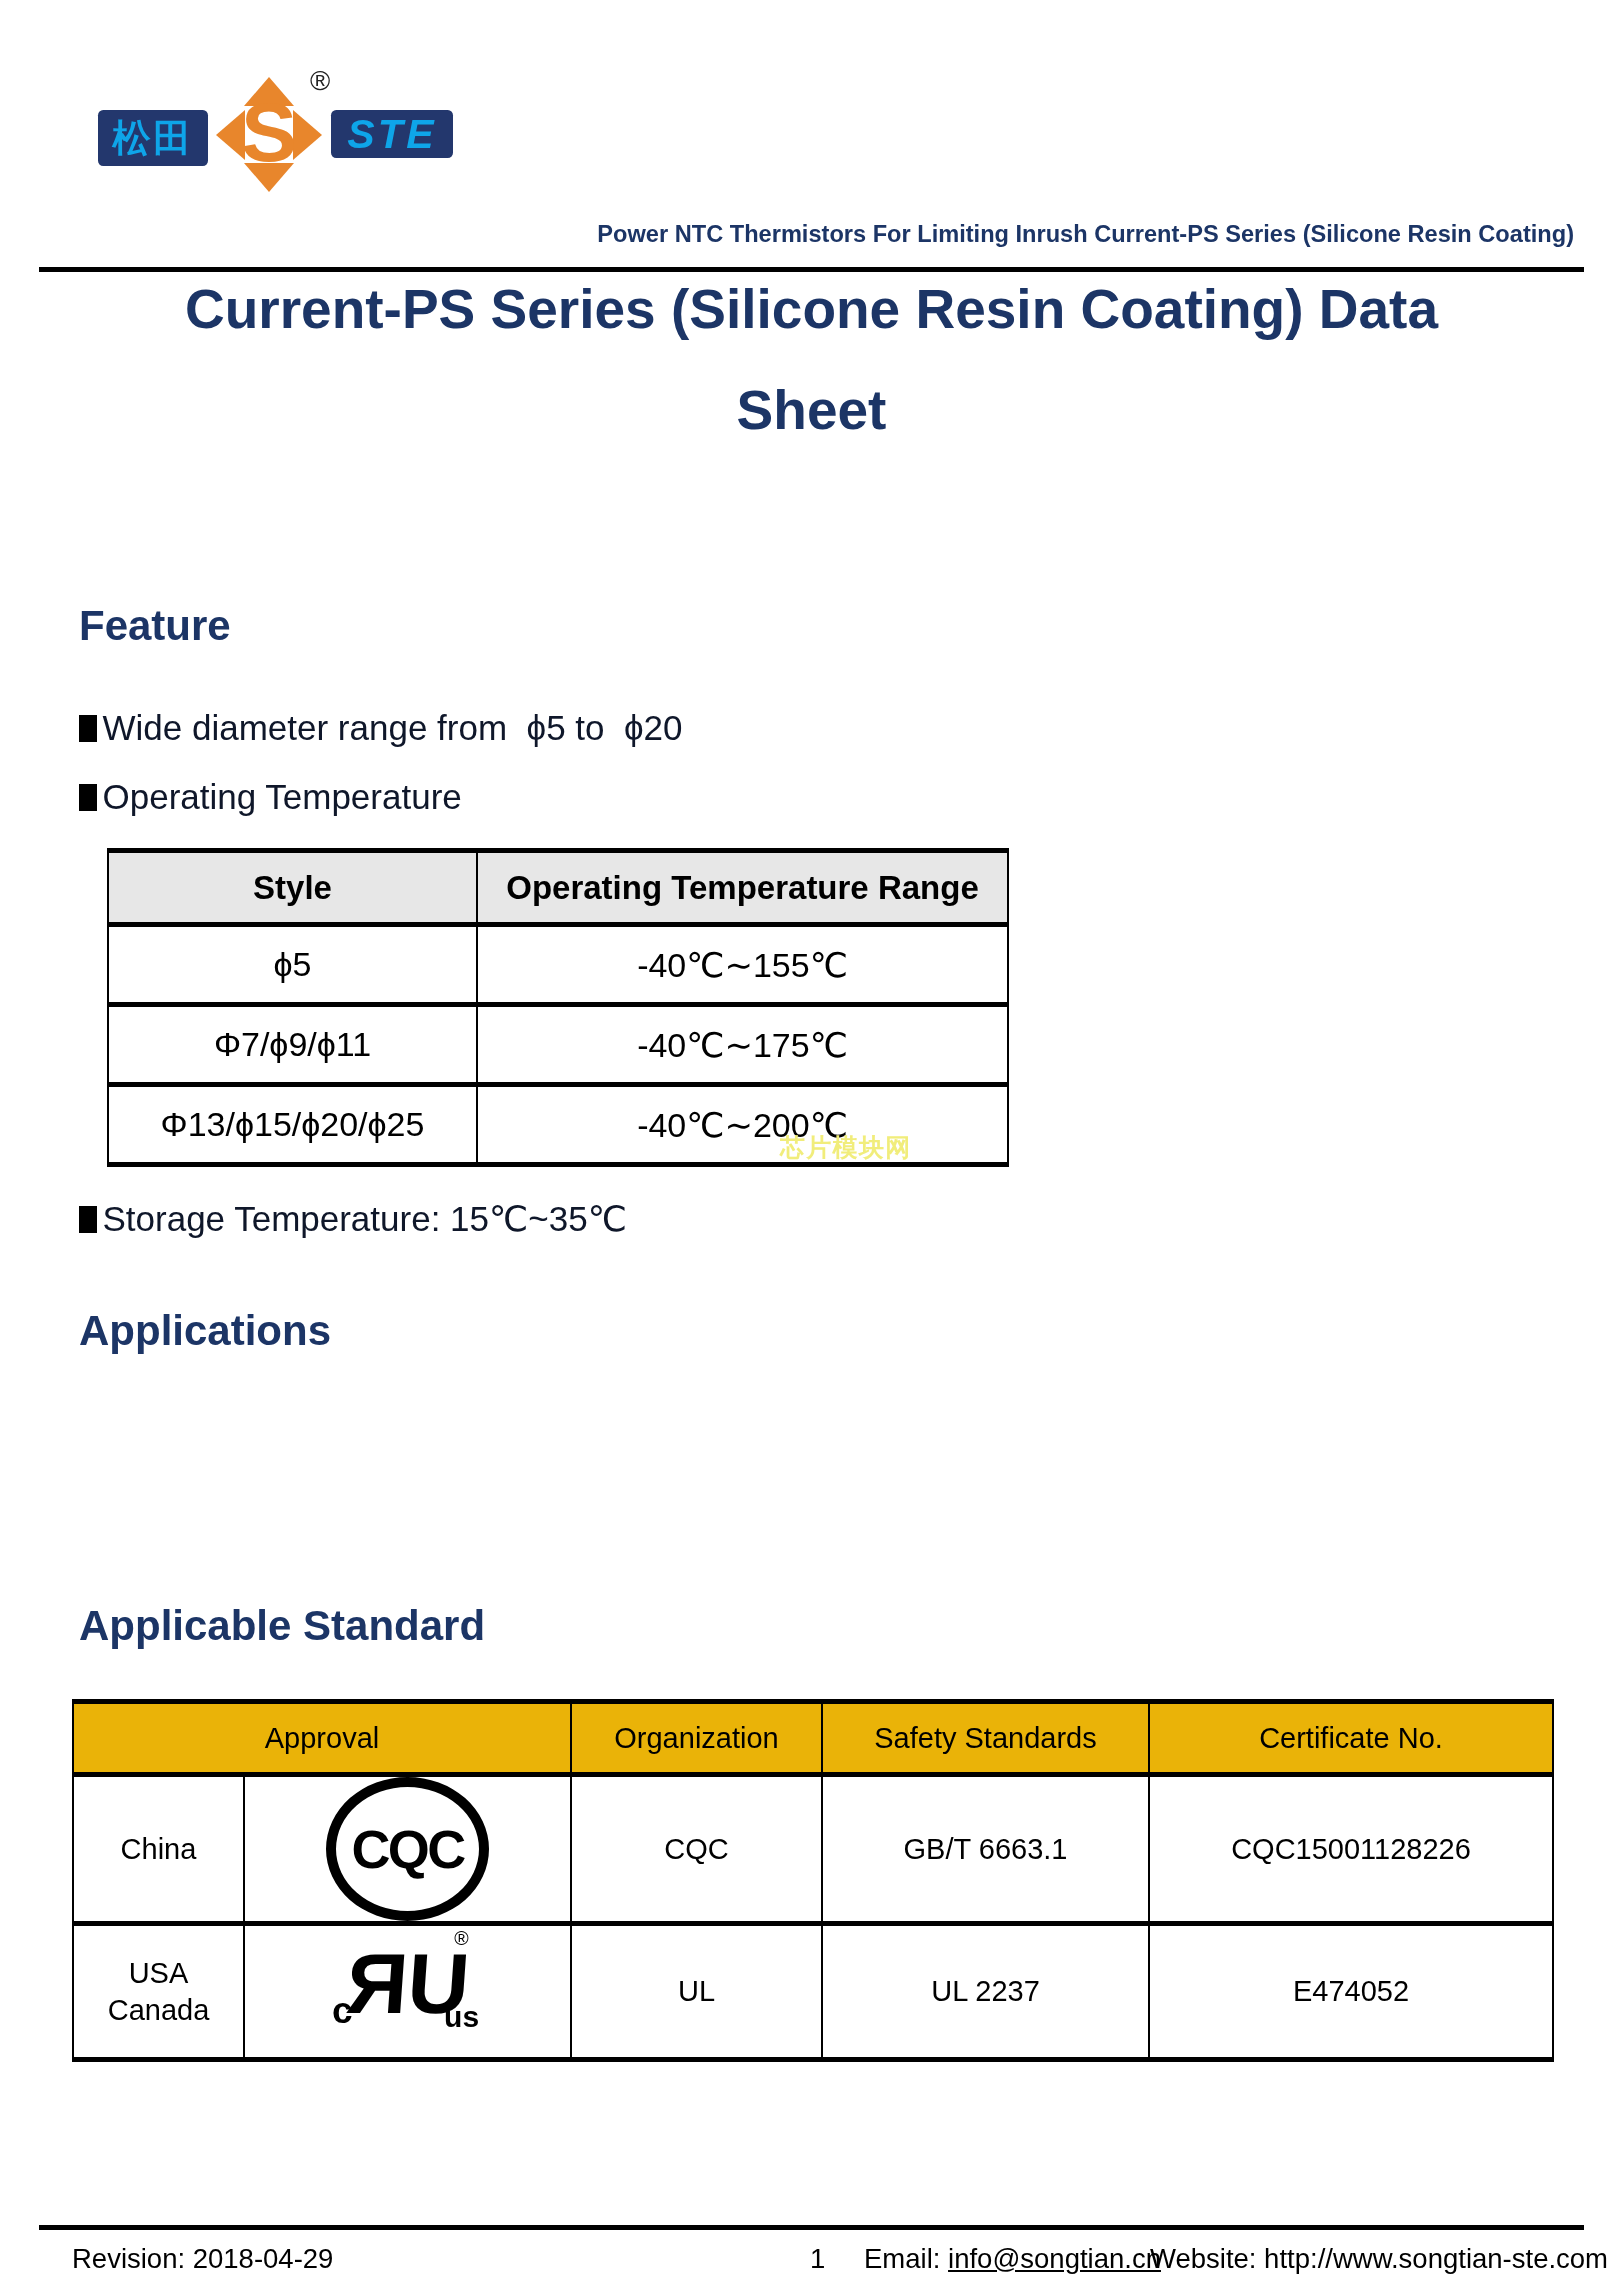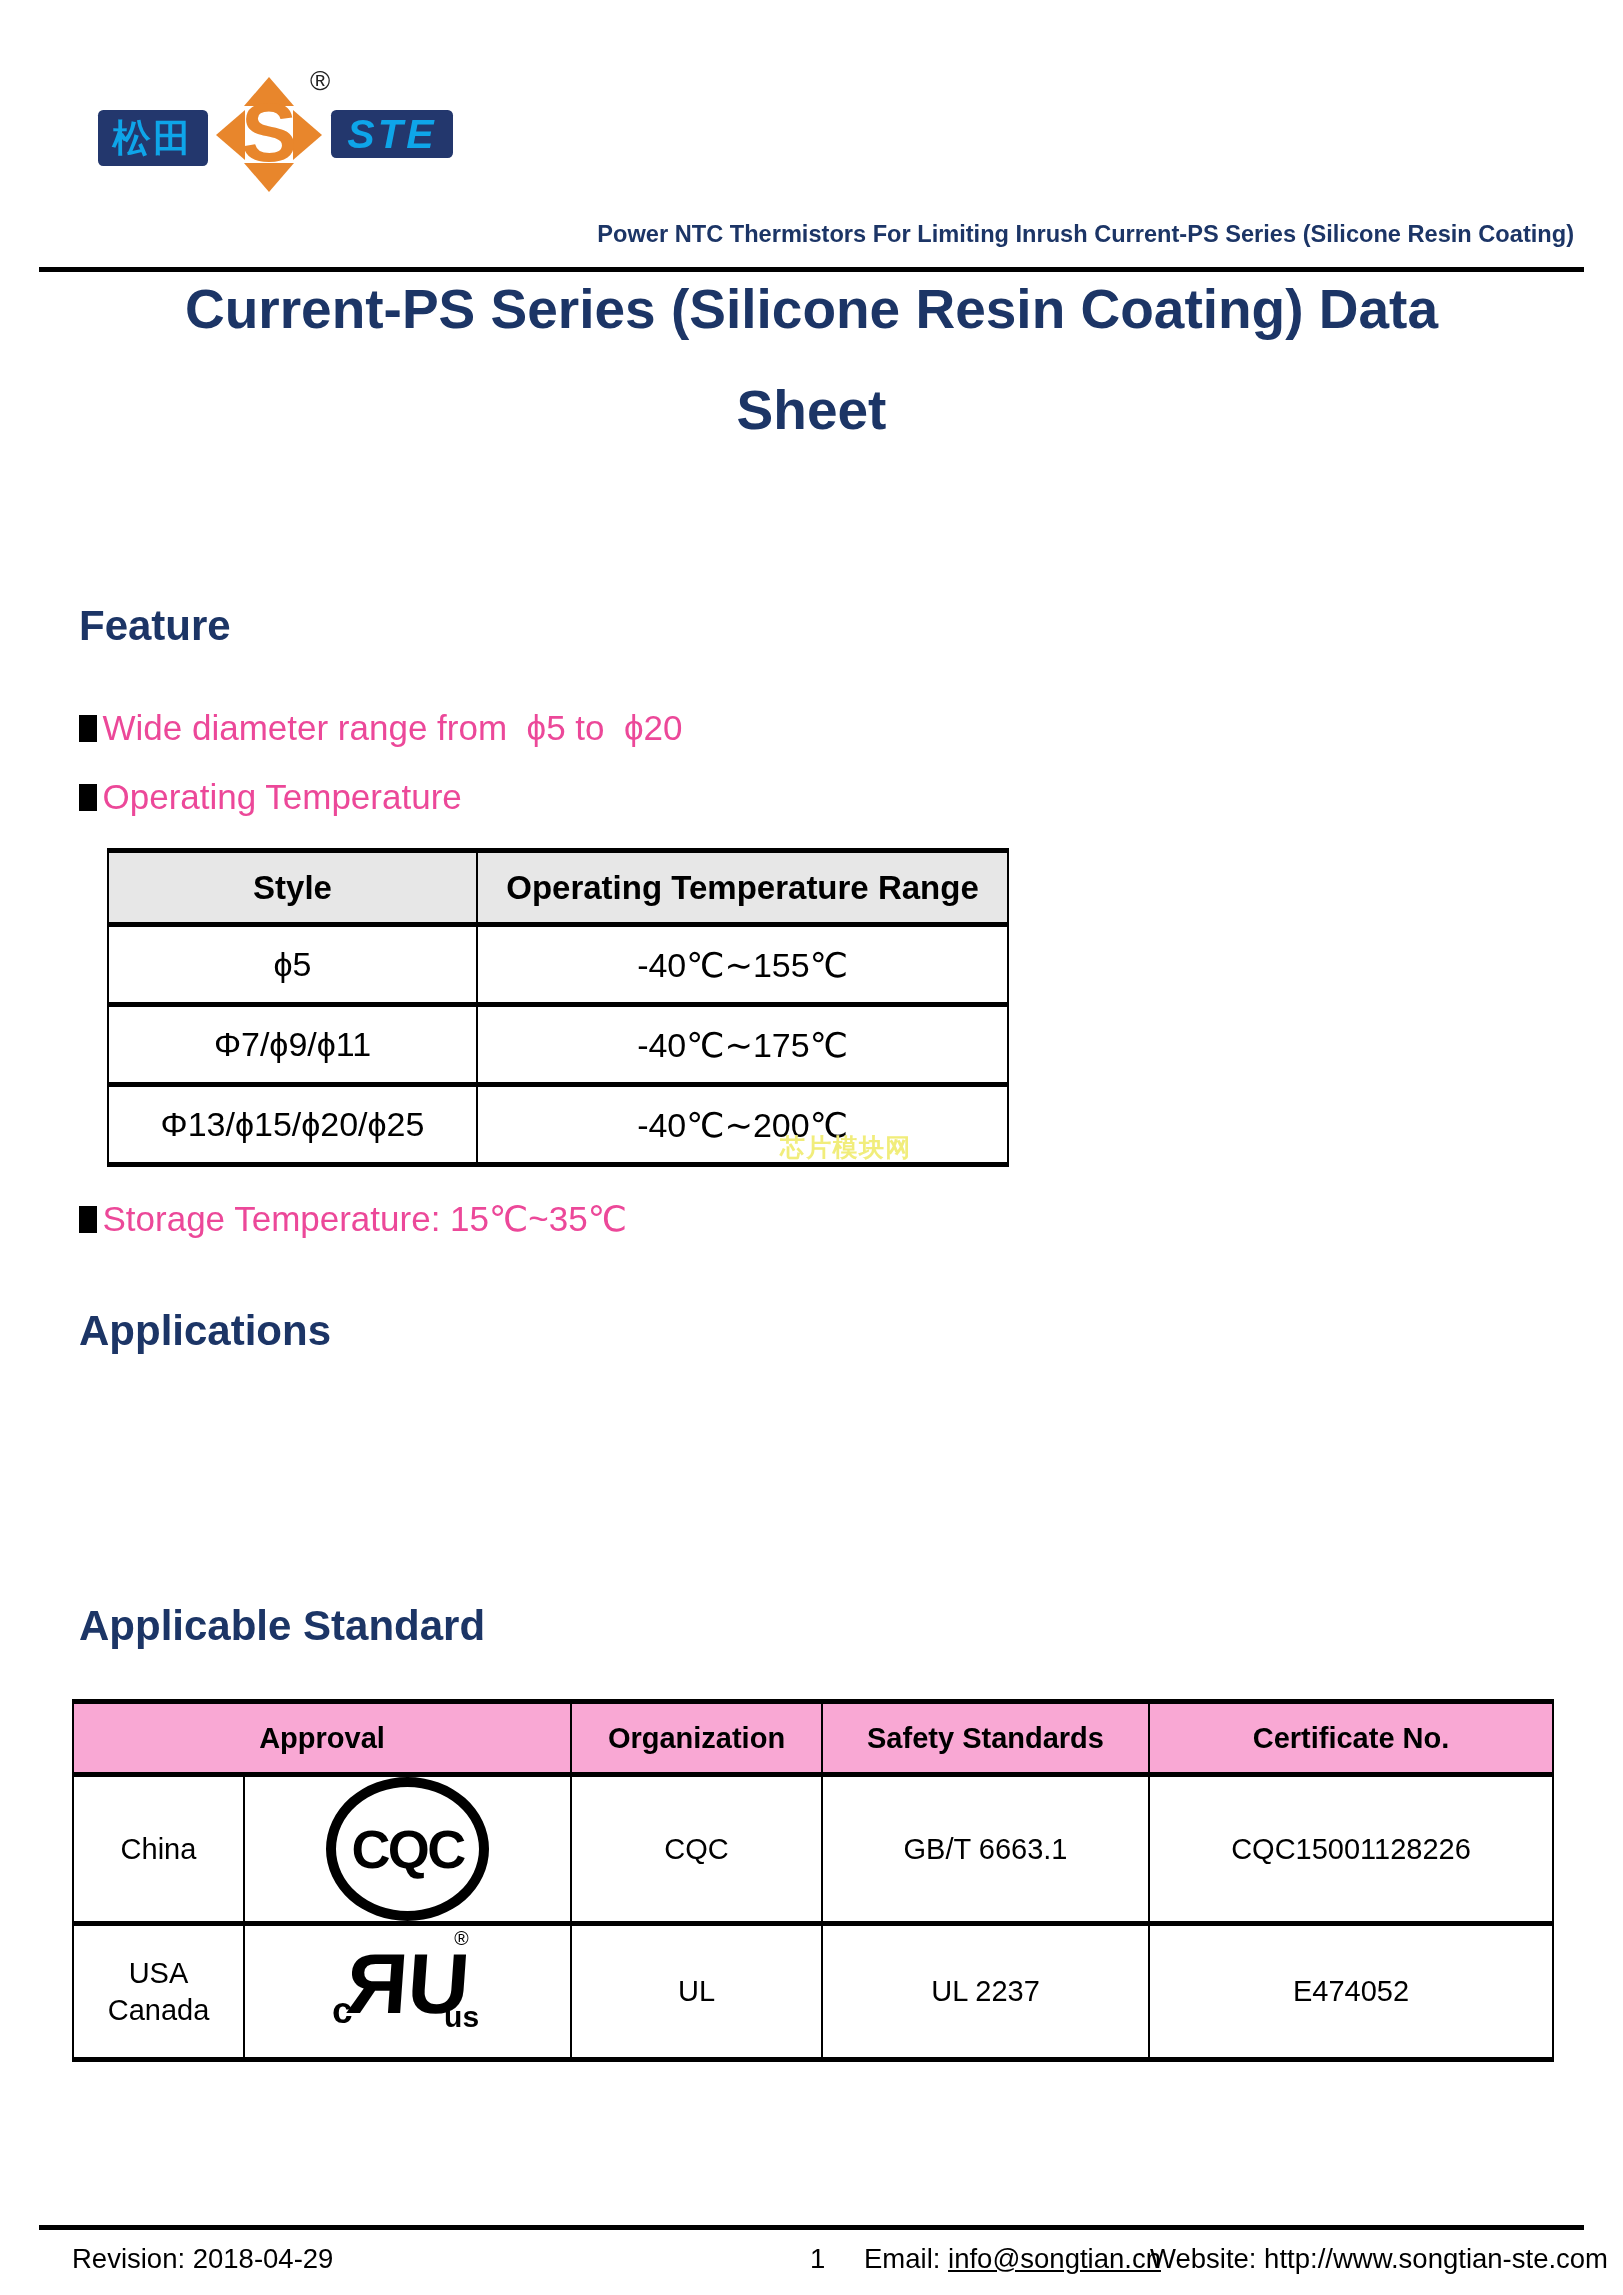--- a/index.html
+++ b/index.html
@@ -38,21 +38,21 @@
              color:#1C3566;font-weight:bold;font-size:55px;line-height:101px;}
 
   
   .sec-heading{position:absolute;left:79px;color:#1C3566;font-weight:bold;
                font-size:42px;line-height:50px;}
   .h-feature{top:601px;}
   .h-applications{top:1306px;}
   .h-standard{top:1601px;}
 
   
-  .body-line{position:absolute;left:79px;font-size:35px;line-height:43px;color:#ec4899;
+  .body-line{position:absolute;left:79px;font-size:35px;line-height:43px;color:#0f172a;
              white-space:pre;}
   .b1{top:706px;}
   .b2{top:775px;}
   .b-storage{top:1197px;}
   .marker{display:inline-block;width:18.3px;height:27.5px;background:#000;
           margin-right:5.2px;transform:translateY(2px);}
   .apps-para{position:absolute;left:79px;top:1414px;width:1499px;
              font-size:35px;line-height:69px;}
 
   
@@ -66,21 +66,21 @@
 
   
   .watermark{position:absolute;left:780px;top:1131px;font-size:25px;color:#F1ED7B;
              font-weight:bold;letter-spacing:1.3px;}
 
   
   .std-table{position:absolute;left:72px;top:1699px;width:1481px;
              border-collapse:collapse;table-layout:fixed;}
   .std-table th,.std-table td{border:2.6px solid #000;border-top-width:5.2px;
              border-bottom-width:5.2px;text-align:center;vertical-align:middle;padding:0;}
-  .std-table th{background:#f9a8d4;font-size:29px;font-weight:bold;height:68px;}
+  .std-table th{background:#eab308;font-size:29px;font-weight:normal;height:68px;}
   .std-table td{font-size:29px;height:129px;}
   .c-country{width:171px;} .c-logo{width:327px;} .c-org{width:251px;}
   .c-safety{width:327px;} .c-cert{width:404px;}
   .country-lines div{line-height:37px;}
 
   .cqc-logo{display:inline-flex;align-items:center;justify-content:center;
             width:143px;height:124px;border:10.5px solid #000;border-radius:50%;}
   .cqc-logo span{font-size:54px;font-weight:900;letter-spacing:-2.6px;}
   .ul-logo{position:relative;display:inline-block;width:151px;height:124px;}
   .ul-mark{position:absolute;left:50%;top:46%;transform:translate(-50%,-50%) skewX(-4deg);

